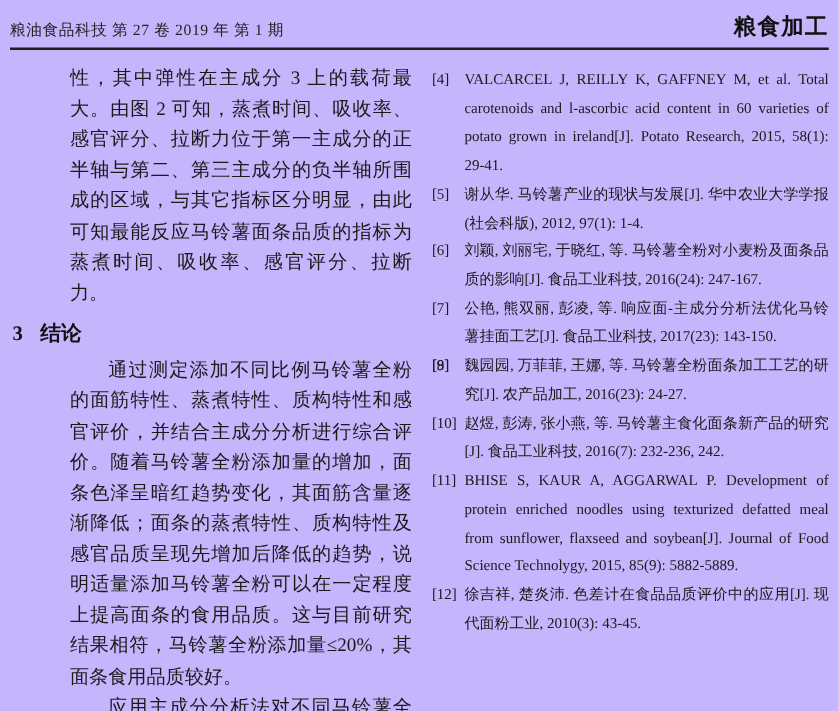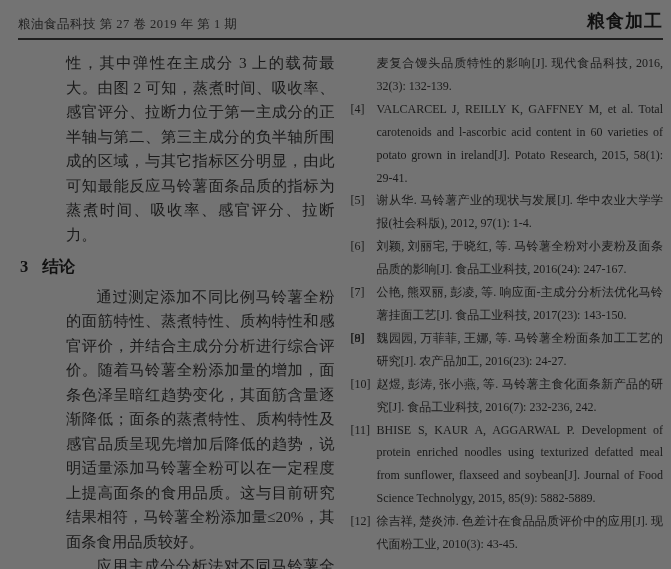--- a/index.html
+++ b/index.html
@@ -1,21 +1,21 @@
 <!DOCTYPE html>
 <html><head>
 <meta charset="utf-8">
 <style>
   * { margin: 0; padding: 0; box-sizing: border-box; }
   html, body { width: 671px; height: 569px; background: #ffffff; overflow: hidden; }
   body {
     color: #1c1c1c;
     font-family: "Liberation Serif", "DejaVu Serif", serif;
   }
-  .page { width: 671px; height: 569px; padding: 9px 8px 0 18px; background: #737373; }
+  .page { width: 671px; height: 569px; padding: 9px 8px 0 8px; background: #c4b5fd; }
 
   
   .page-header {
     display: flex;
     justify-content: space-between;
     align-items: flex-end;
     border-bottom: 2px solid #1f1f1f;
     padding-bottom: 5px;
   }
   .journal-info {
@@ -84,21 +84,20 @@
       <p>性，其中弹性在主成分 3 上的载荷最大。由图 2 可知，蒸煮时间、吸收率、感官评分、拉断力位于第一主成分的正半轴与第二、第三主成分的负半轴所围成的区域，与其它指标区分明显，由此可知最能反应马铃薯面条品质的指标为蒸煮时间、吸收率、感官评分、拉断力。</p>
       <div class="section-heading">
         <span class="heading-number">3</span>
         <span class="heading-title">结论</span>
       </div>
       <p class="para-indent">通过测定添加不同比例马铃薯全粉的面筋特性、蒸煮特性、质构特性和感官评价，并结合主成分分析进行综合评价。随着马铃薯全粉添加量的增加，面条色泽呈暗红趋势变化，其面筋含量逐渐降低；面条的蒸煮特性、质构特性及感官品质呈现先增加后降低的趋势，说明适量添加马铃薯全粉可以在一定程度上提高面条的食用品质。这与目前研究结果相符，马铃薯全粉添加量≤20%，其面条食用品质较好。</p>
       <p class="para-indent">应用主成分分析法对不同马铃薯全粉添加量的面条样品进行研究，确定了反映面条品质的 3 个主成分因子，3 个主成分的累积贡献率达到 88.35%。为进一步研究高含量马铃薯全粉面条提供数据支撑。</p>
     </div>
 
     <div class="col-right">
-      <p class="ref-cont">麦复合馒头品质特性的影响[J]. 现代食品科技, 2016, 32(3): 132-139.</p>
 
       <p class="ref">
         <span class="ref-num">[4]</span>
         <span>VALCARCEL J, REILLY K, GAFFNEY M, et al. Total carotenoids and l-ascorbic acid content in 60 varieties of potato grown in ireland[J]. Potato Research, 2015, 58(1): 29-41.</span>
       </p>
       <p class="ref">
         <span class="ref-num">[5]</span>
         <span>谢从华. 马铃薯产业的现状与发展[J]. 华中农业大学学报(社会科版), 2012, 97(1): 1-4.</span>
       </p>
       <p class="ref">

